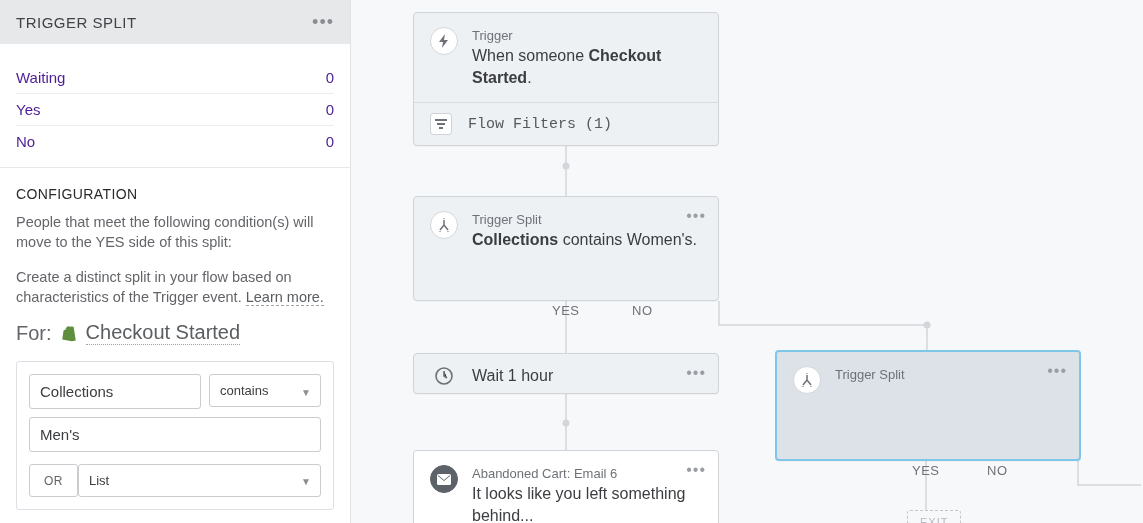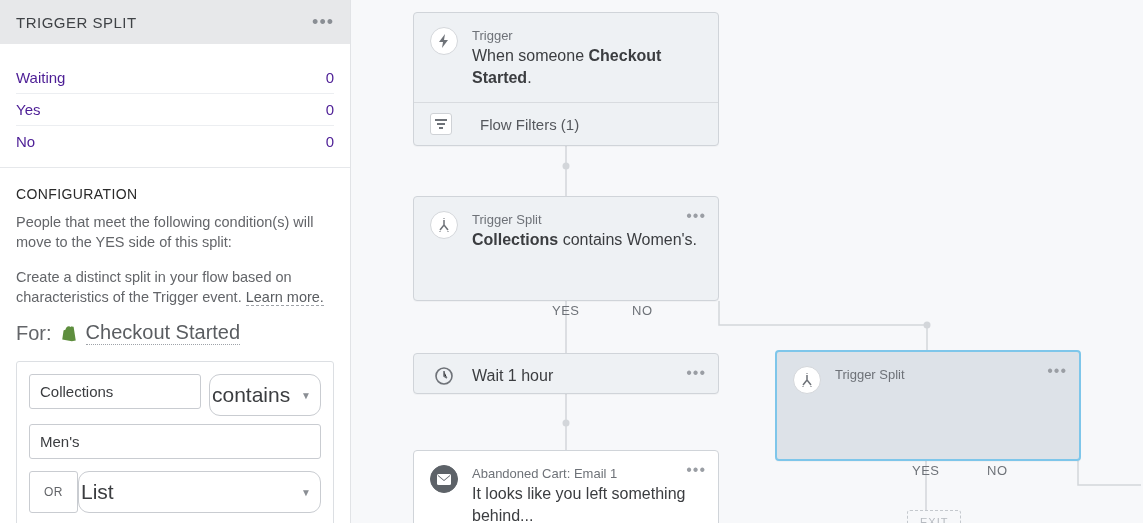--- a/index.html
+++ b/index.html
@@ -123,23 +123,23 @@
     color: #3b3d40;
     background: #fff;
     width: 100%;
   }
   .select-wrap {
     position: relative;
     flex: 1;
   }
   .select {
     border: 1px solid #c9ccd1;
-    border-radius: 11px;
-    padding: 8px 28px 8px 2px;
-    font-size: 21px;
+    border-radius: 3px;
+    padding: 8px 28px 8px 10px;
+    font-size: 13px;
     color: #3b3d40;
     background: #fff;
     width: 100%;
     cursor: pointer;
   }
   .caret {
     position: absolute;
     right: 10px;
     top: 50%;
     transform: translateY(-50%);
@@ -216,23 +216,24 @@
     color: #9a9ea4;
     font-size: 16px;
     letter-spacing: 1px;
     cursor: pointer;
   }
   .flow-filters {
     border-top: 1px solid #d8dbdf;
     padding: 10px 16px;
     display: flex;
     align-items: center;
-    gap: 28px;
+    gap: 16px;
     color: #55585d;
     font-size: 15px;
+    font-family: Liberation Mono, monospace;
   }
   .ff-icon {
     width: 22px; height: 22px;
     border: 1px solid #cfd2d6;
     border-radius: 3px;
     display: flex; align-items: center; justify-content: center;
     color: #6e7278;
     background: #fff;
   }
   svg.conn { position: absolute; overflow: visible; pointer-events: none; }
@@ -397,21 +398,21 @@
   <div class="node" style="left:62px;top:450px;background:#fff">
     <div class="node-menu">•••</div>
     <div class="node-body">
       <div class="node-icon dark">
         <svg width="14" height="11" viewBox="0 0 14 11">
             <rect x="0" y="0" width="14" height="11" rx="1.5" fill="#fff"></rect>
             <path fill="#5d6268" d="M1 1 l6 5 6-5 v1 l-6 5 -6-5z"></path>
           </svg>
       </div>
       <div class="node-text">
-        <div class="node-label">Abandoned Cart: Email 1</div>
+        <div class="node-label">Abandoned Cart: Email 6</div>
         <div class="node-main">It looks like you left something behind...</div>
       </div>
     </div>
   </div>
 
   <div class="node selected" style="left:424px;top:350px;height:111px">
     <div class="node-menu">•••</div>
     <div class="node-body">
       <div class="node-icon">
         <svg width="14" height="14" viewBox="0 0 14 14">

